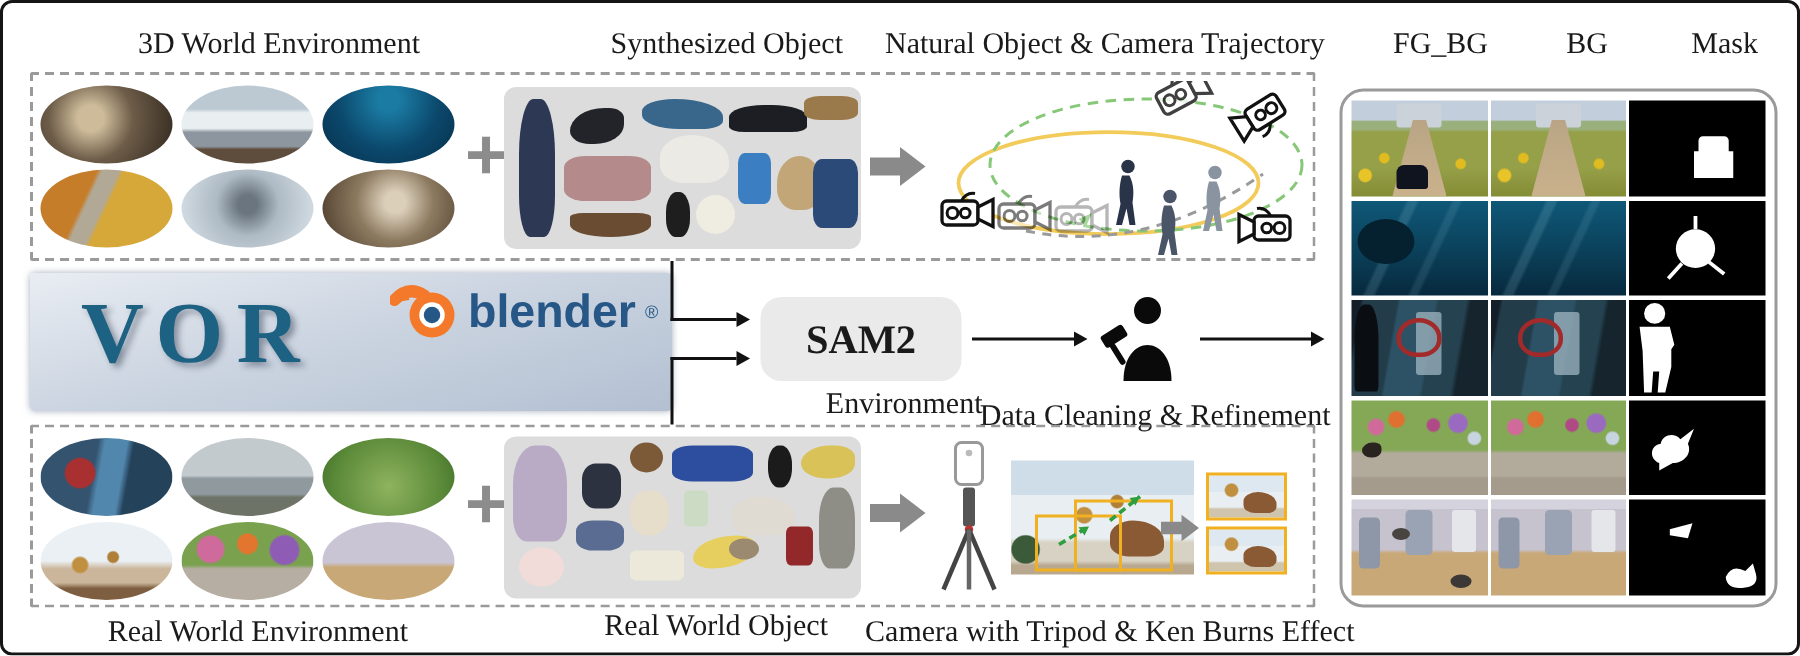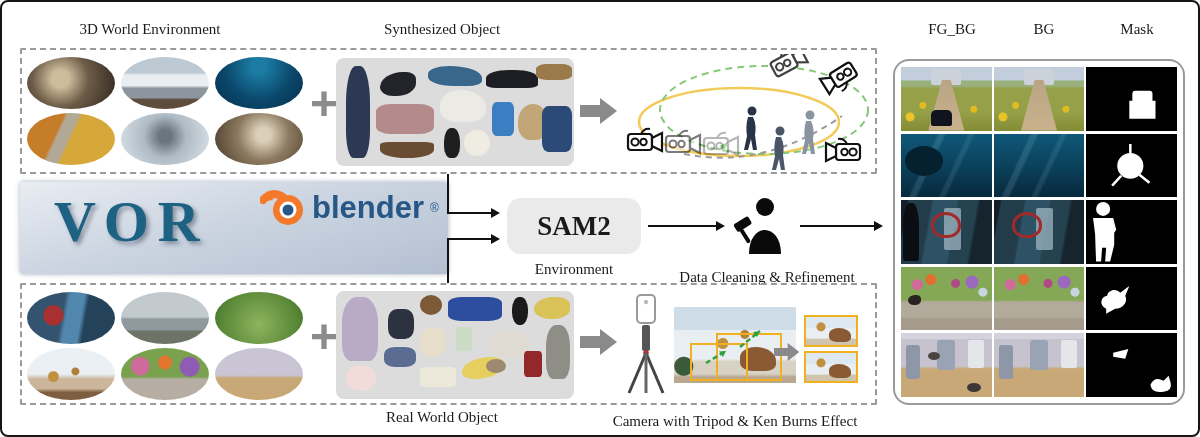--- a/index.html
+++ b/index.html
@@ -1,19 +1,19 @@
 <!DOCTYPE html>
 <html><head>
 <meta charset="utf-8">
 <style>
   html,body{margin:0;padding:0;background:#fff;}
   .fig{position:relative;width:1200px;height:437px;background:#fff;border:2px solid #151515;
        border-radius:8px;box-sizing:border-box;overflow:hidden;
        font-family:"Liberation Serif",serif;color:#1a1a1a;}
-  .lbl{position:absolute;text-align:center;font-size:15px;line-height:26px;white-space:nowrap;font-family:Liberation Serif, serif;}
+  .lbl{position:absolute;text-align:right;font-size:20px;line-height:26px;white-space:nowrap;font-family:Liberation Serif, serif;}
   .dashed-box{position:absolute;border:2px dashed #9a9a9a;border-radius:2px;box-sizing:border-box;}
   .env-grid{position:absolute;left:5px;top:7px;width:290px;display:flex;flex-wrap:wrap;gap:4px 6px;}
   .oval{width:88px;height:52px;border-radius:50%;flex:0 0 auto;display:inline-block;}
   .plus{position:absolute;font-family:"Liberation Sans",sans-serif;font-weight:bold;
         font-size:48px;color:#8c8c8c;line-height:48px;}
   .obj-panel{position:absolute;width:238px;height:108px;background:#dcdcdc;border-radius:8px;}
   .blob{position:absolute;border-radius:45%;display:inline-block;}
   .blockarrow{position:absolute;}
   .hline{position:absolute;height:2px;background:#111;}
   .vline{position:absolute;width:2px;background:#111;}
@@ -91,20 +91,21 @@
     linear-gradient(180deg,#dde8f0 0 40%,#e8eef2 40% 75%,#cfc4ae 80%);}
   .squirrel.small{width:22px;height:14px;right:10%;bottom:12%;}
 </style>
 </head>
 <body>
 
 <div class="fig">
 
   <div class="lbl" style="left:18px;top:14px;width:260px">3D World Environment</div>
   <div class="lbl" style="left:320px;top:14px;width:240px">Synthesized Object</div>
+  <div class="lbl" style="left:588px;top:14px;width:292px">Natural Object &amp; Camera Trajectory</div>
   <div class="lbl" style="left:910px;top:14px;width:80px">FG_BG</div>
   <div class="lbl" style="left:1014px;top:14px;width:56px">BG</div>
   <div class="lbl" style="left:1100px;top:14px;width:70px">Mask</div>
 
   <div class="dashed-box" style="left:18px;top:46px;width:857px;height:126px">
     <div class="env-grid">
         <span class="oval" style="background: radial-gradient(circle at 38% 42%, rgb(205, 187, 154) 0px, rgb(205, 187, 154) 14%, rgb(109, 92, 72) 45%, rgb(46, 37, 28) 100%);"></span>
         <span class="oval" style="background: linear-gradient(rgb(188, 201, 211) 0px, rgb(188, 201, 211) 30%, rgb(233, 238, 241) 35%, rgb(233, 238, 241) 55%, rgb(141, 150, 158) 60%, rgb(141, 150, 158) 78%, rgb(94, 76, 60) 82%);"></span>
         <span class="oval" style="background: radial-gradient(circle at 50% 18%, rgb(27, 123, 163) 0px, rgb(27, 123, 163) 12%, rgb(11, 72, 108) 55%, rgb(6, 47, 74) 100%);"></span>
         <span class="oval" style="background: linear-gradient(115deg, rgb(197, 125, 42) 0px, rgb(197, 125, 42) 34%, rgb(178, 168, 150) 37%, rgb(178, 168, 150) 47%, rgb(214, 168, 58) 50%, rgb(214, 168, 58) 100%);"></span>
@@ -337,16 +338,17 @@
       <span class="cabinet"></span>
     </div>
     <div class="cell mask-cell">
       <svg width="100%" height="100%" viewBox="0 0 90 64" preserveAspectRatio="none">
         <path d="M27 20 l15 -4 -3 10 -12 -2z" fill="#fff"></path>
         <path d="M64 52 q4 -9 13 -4 l5 -5 2 7 q2 8 -7 9 q-12 2 -13 -7z" fill="#fff"></path>
       </svg>
     </div>
   </div>
 
+  <div class="lbl" style="left:30px;top:406px;width:240px">Real World Environment</div>
   <div class="lbl" style="left:330px;top:402px;width:220px">Real World Object</div>
   <div class="lbl" style="left:565px;top:406px;width:336px">Camera with Tripod &amp; Ken Burns Effect</div>
 
 </div>
 
 </body></html>

